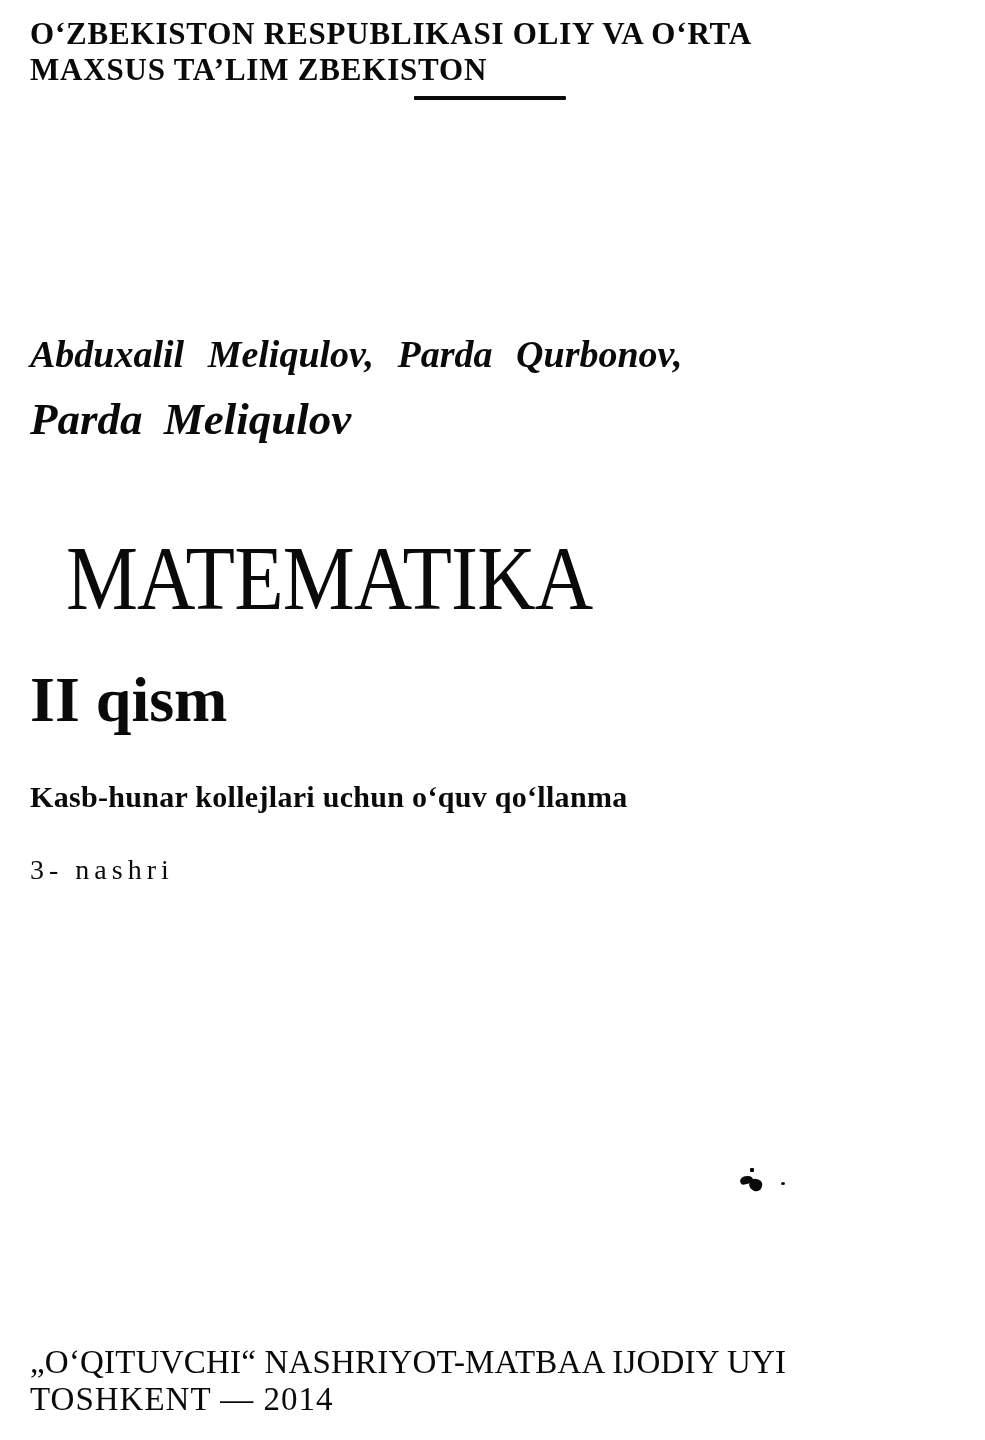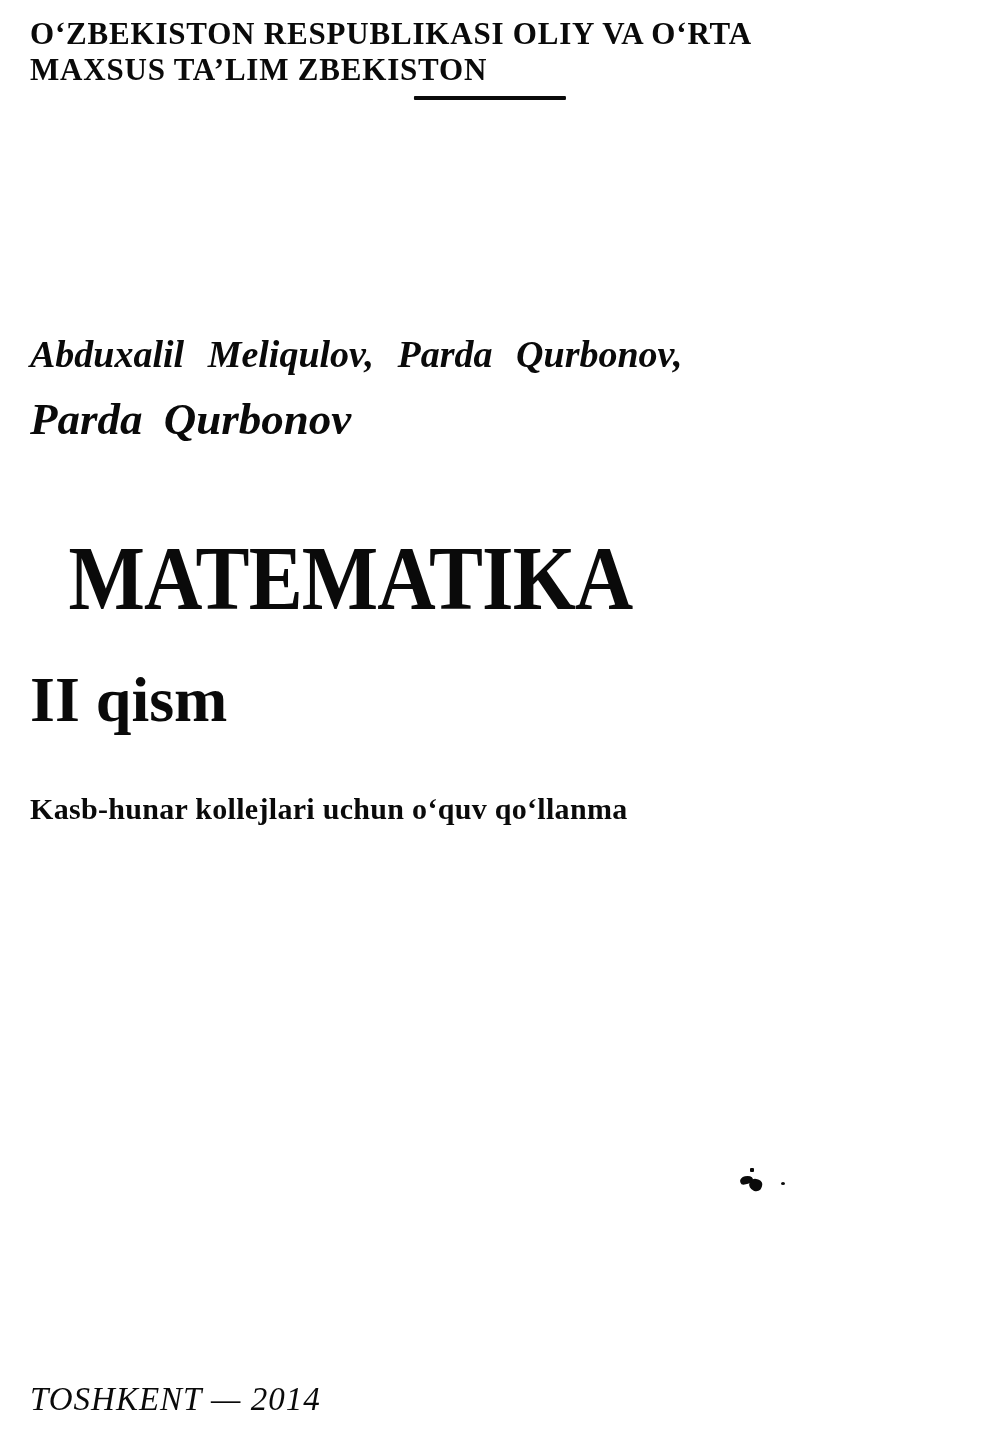--- a/index.html
+++ b/index.html
@@ -40,74 +40,76 @@
   .header-org { top: 119px; font-size: 32px; font-weight: bold; letter-spacing: 0.4px; }
 
   
   .authors-line1 { top: 332px; font-size: 38px; font-weight: bold; font-style: italic; word-spacing: 14px; }
   .authors-line2 { top: 393px; font-size: 45px; font-weight: bold; font-style: italic; word-spacing: 10px; }
 
   
   .book-title {
     top: 532px;
     font-size: 92px;
-    font-weight: bold;
+    font-weight: normal;
     line-height: 1;
   }
   .book-title .squeeze {
     display: inline-block;
     transform: scaleX(0.88);
     transform-origin: center;
     letter-spacing: -1px;
   }
 
   
   .book-part { top: 668px; font-size: 64px; font-weight: bold; line-height: 1; }
 
   
-  .book-desc    { top: 780px; font-size: 30px; font-weight: bold; letter-spacing: 0.3px; margin-top: 12px; }
+  .book-desc    { top: 780px; font-size: 30px; font-weight: bold; letter-spacing: 0.3px; }
   .book-edition { top: 854px; font-size: 28px; letter-spacing: 5px; }
 
   
   .smudge { position: absolute; background: #0a0a0a; }
   .smudge-dot1   { left: 750px; top: 1168px; width: 4px;  height: 4px;  border-radius: 1px; }
   .smudge-blob1  { left: 740px; top: 1176px; width: 13px; height: 8px;  border-radius: 50% 60% 50% 40%; transform: rotate(-15deg); }
   .smudge-blob2  { left: 749px; top: 1179px; width: 13px; height: 12px; border-radius: 55% 45% 50% 60%; transform: rotate(20deg); }
   .smudge-dot2   { left: 781px; top: 1182px; width: 4px;  height: 3px;  border-radius: 50%; }
 
   
   .footer-publisher { top: 1344px; font-size: 33px; letter-spacing: 0.2px; }
-  .footer-city-year { top: 1381px; font-size: 33px; letter-spacing: 1px; font-style: italic; }
+  .footer-city-year { top: 1381px; font-size: 33px; letter-spacing: 1px; }
 </style>
 </head>
 <body>
 
 <div class="page">
 
   <div class="line header-line1">O‘ZBEKISTON RESPUBLIKASI OLIY VA O‘RTA</div>
 
   <div class="line header-line2">MAXSUS TA’LIM ZBEKISTON</div>
 
   <div class="header-divider"></div>
 
 
   <div class="line authors-line1">Abduxalil Meliqulov, Parda Qurbonov,</div>
 
-  <div class="line authors-line2">Parda Qurbonov</div>
+  <div class="line authors-line2">Parda Meliqulov</div>
 
   <div class="line book-title">
     <span class="squeeze">MATEMATIKA</span>
   </div>
 
   <div class="line book-part">II qism</div>
 
   <div class="line book-desc">Kasb-hunar kollejlari uchun o‘quv qo‘llanma</div>
 
+  <div class="line book-edition">3- nashri</div>
 
   <div class="smudge smudge-dot1"></div>
   <div class="smudge smudge-blob1"></div>
   <div class="smudge smudge-blob2"></div>
   <div class="smudge smudge-dot2"></div>
 
+  <div class="line footer-publisher">„O‘QITUVCHI“ NASHRIYOT-MATBAA IJODIY UYI</div>
 
   <div class="line footer-city-year">TOSHKENT — 2014</div>
 
 </div>
 
 </body></html>

